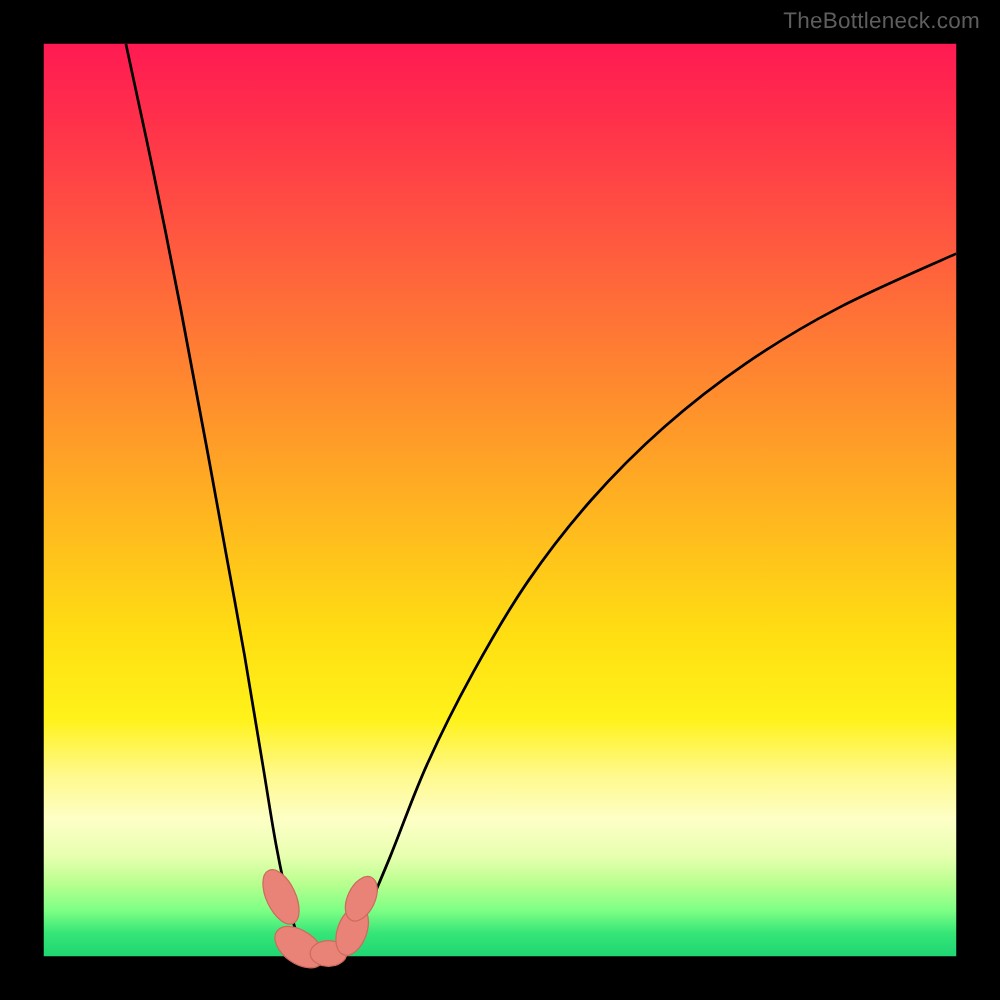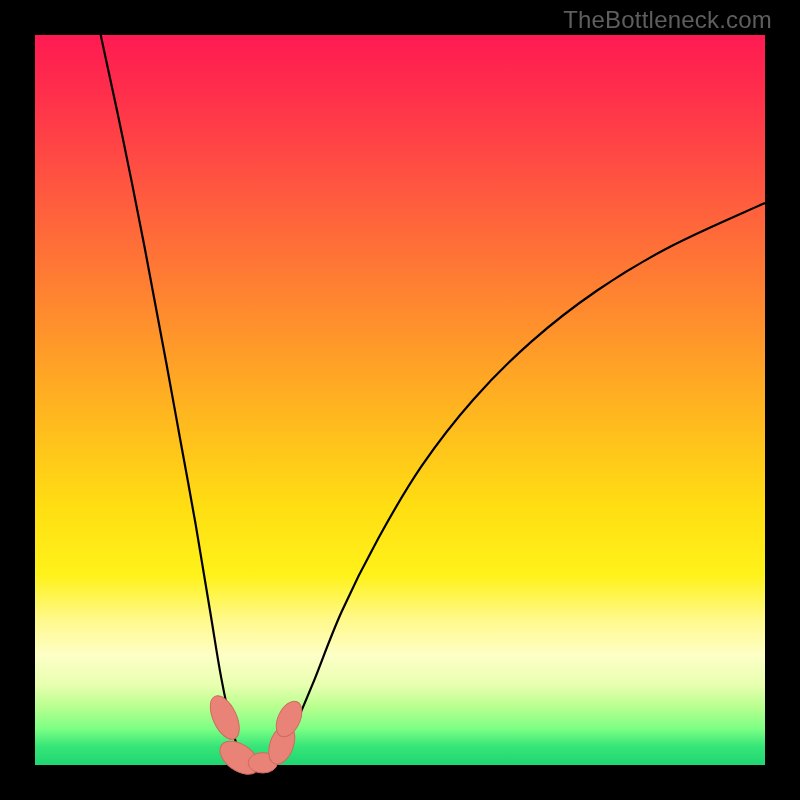--- a/index.html
+++ b/index.html
@@ -38,23 +38,23 @@
       #e8ffb0 89%,
       #b9ff8f 92%,
       #7dff85 95%,
       #35e577 97.5%,
       #1fd672 100%
     );
   }
   .watermark {
     position: absolute;
     top: 6px;
-    right: 28px;
+    right: 16px;
     color: #5e5e5e;
-    font-size: 24px;
+    font-size: 18px;
     letter-spacing: 0.2px;
     user-select: none;
     text-align: right;
   }
   svg.curve-layer {
     position: absolute;
     left: 0; top: 0;
     width: 730px; height: 730px;
     overflow: visible;
   }

